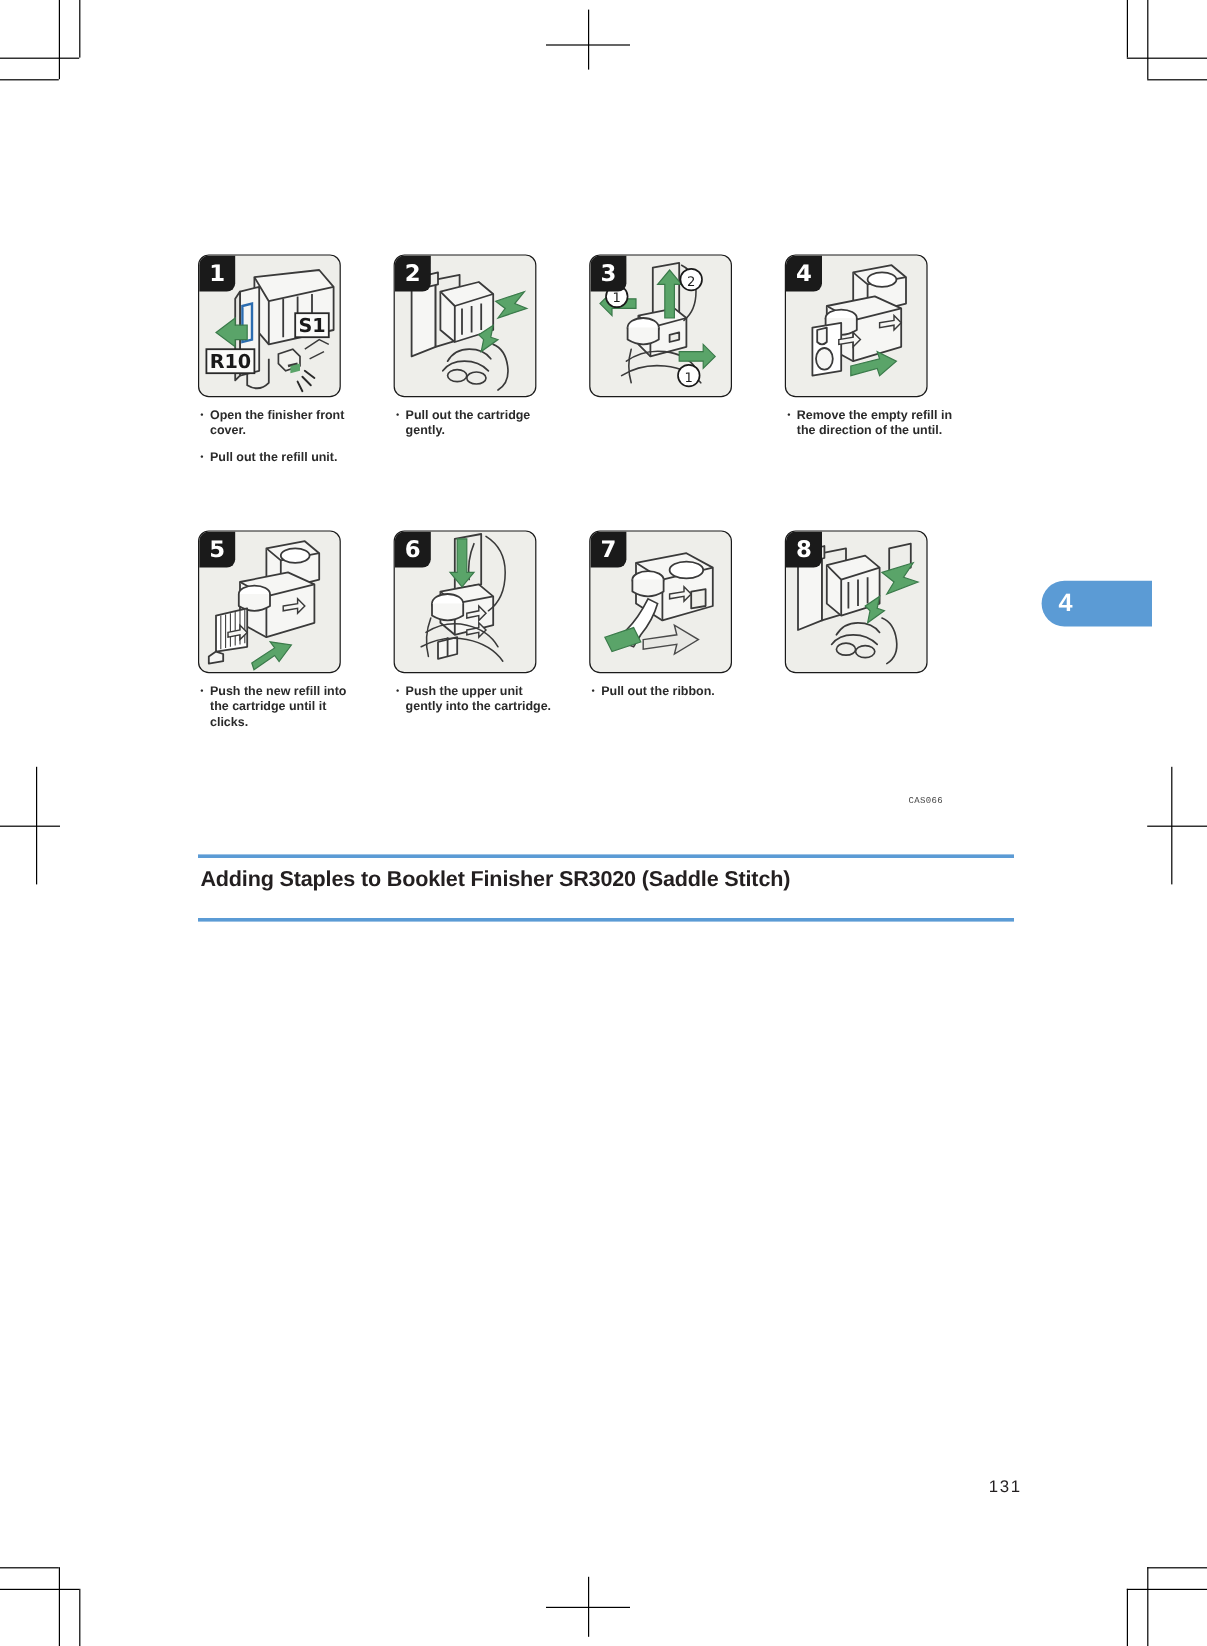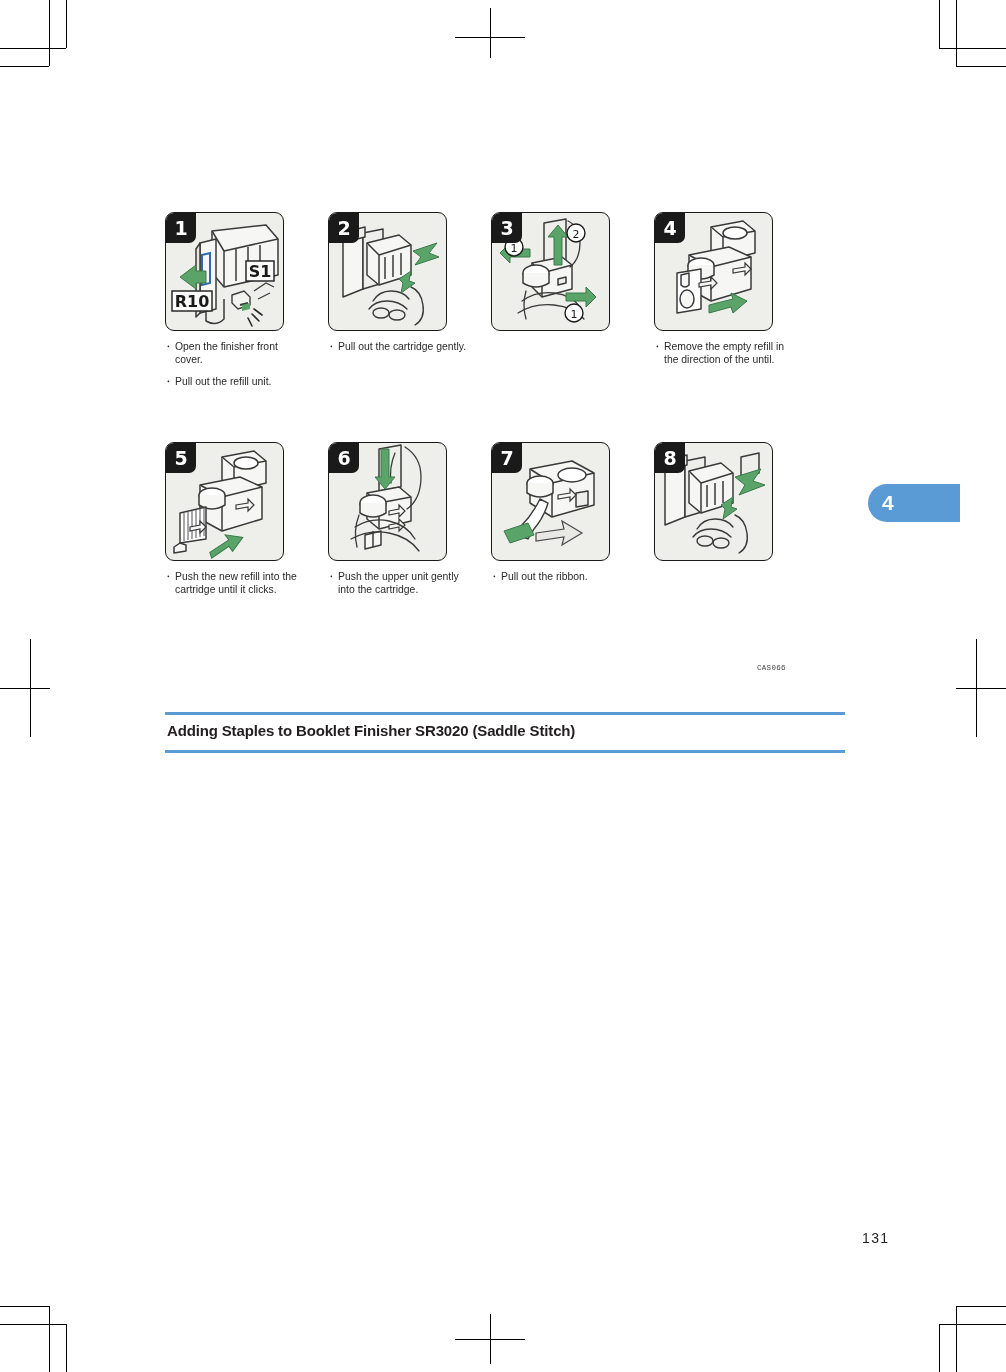--- a/index.html
+++ b/index.html
@@ -123,20 +123,21 @@
   .panel svg {
     position: absolute;
     left: 0; top: 0;
     width: 119px;
     height: 119px;
   }
 
   .caption {
     margin-top: 9px;
     width: 140px;
+    font-weight: bold;
   }
   .cap-item {
     position: relative;
     font-size: 10.4px;
     line-height: 13.2px;
     color: #2a2a2a;
     padding-left: 10px;
     margin-bottom: 9px;
   }
   .cap-item::before {
@@ -166,42 +167,42 @@
   }
   .h2-rule-top {
     height: 3px;
     background: #5b9bd5;
   }
   .h2-rule-bottom {
     height: 3px;
     background: #5b9bd5;
   }
   .h2-text {
-    font-size: 15px;
+    font-size: 18px;
     font-weight: bold;
     letter-spacing: -0.15px;
     color: #231f20;
-    padding: 7px 0 11px 2px;
+    padding: 7px 0 22px 2px;
   }
 
   .body-para {
     position: absolute;
     left: 166px;
     top: 770px;
     width: 680px;
     font-size: 12.3px;
     line-height: 17px;
     color: #231f20;
     letter-spacing: -0.05px;
   }
 
   
   .page-number {
     position: absolute;
-    left: 862px;
+    left: 824px;
     top: 1230px;
     font-size: 14px;
     letter-spacing: 1.4px;
     color: #231f20;
   }
 </style>
 </head>
 <body>
 
 <div class="page">

